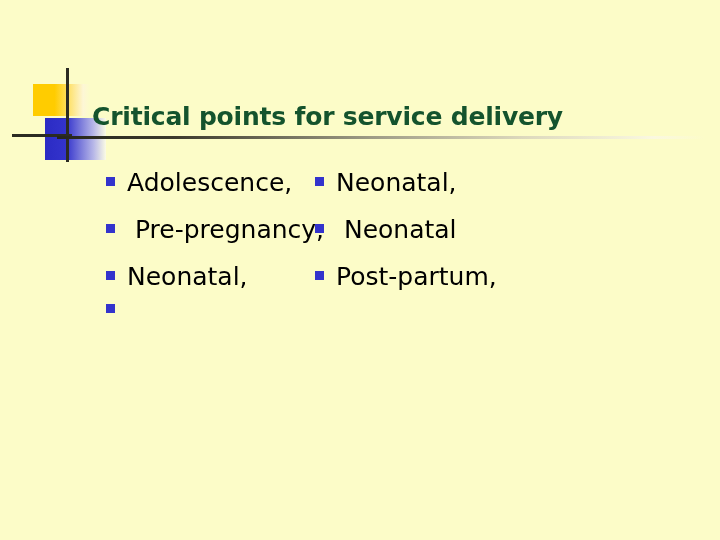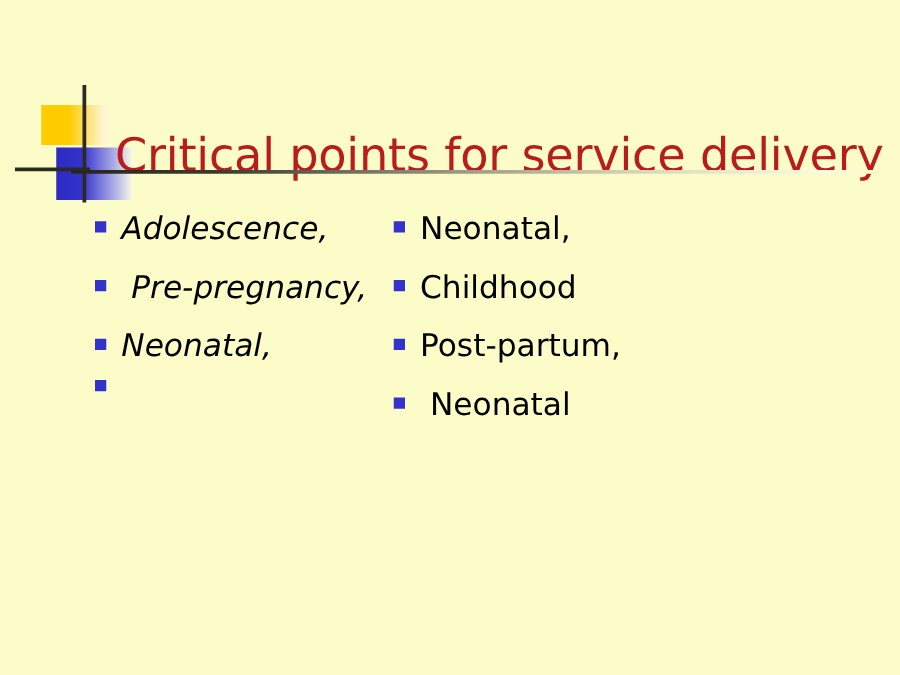--- a/index.html
+++ b/index.html
@@ -79,24 +79,24 @@
     height: 3px;
     background: #2b2b22;
   }
 
   
   #title {
     position: absolute;
     left: 92px;
     top: 78px;
     width: 610px;
-    font-size: 37px;
+    font-size: 25px;
     line-height: 44px;
-    color: #b91c1c;
-    font-weight: normal;
+    color: #14532d;
+    font-weight: bold;
     white-space: nowrap;
     letter-spacing: -0.2px;
   }
 
   
   #divider {
     position: absolute;
     left: 57px;
     top: 136px;
     width: 648px;
@@ -112,23 +112,22 @@
     width: 720px;
     display: flex;
   }
 
   .column {
     display: flex;
     flex-direction: column;
   }
   .col-left {
     width: 305px;
-    padding-left: 76px;
+    padding-left: 106px;
     box-sizing: border-box;
-    font-style: italic;
   }
   .col-right {
     width: 305px;
     padding-left: 10px;
     box-sizing: border-box;
   }
 
   .bullet-row {
     display: flex;
     align-items: baseline;
@@ -189,26 +188,22 @@
       </div>
     </div>
 
     <div class="column col-right">
       <div class="bullet-row">
         <span class="bullet-marker"></span>
         <span class="bullet-text">Neonatal,</span>
       </div>
       <div class="bullet-row">
         <span class="bullet-marker"></span>
-        <span class="bullet-text">Childhood</span>
+        <span class="bullet-text"> Neonatal</span>
       </div>
       <div class="bullet-row">
         <span class="bullet-marker"></span>
         <span class="bullet-text">Post-partum,</span>
-      </div>
-      <div class="bullet-row">
-        <span class="bullet-marker"></span>
-        <span class="bullet-text"> Neonatal</span>
       </div>
     </div>
 
   </div>
 </div>
 
 </body></html>

